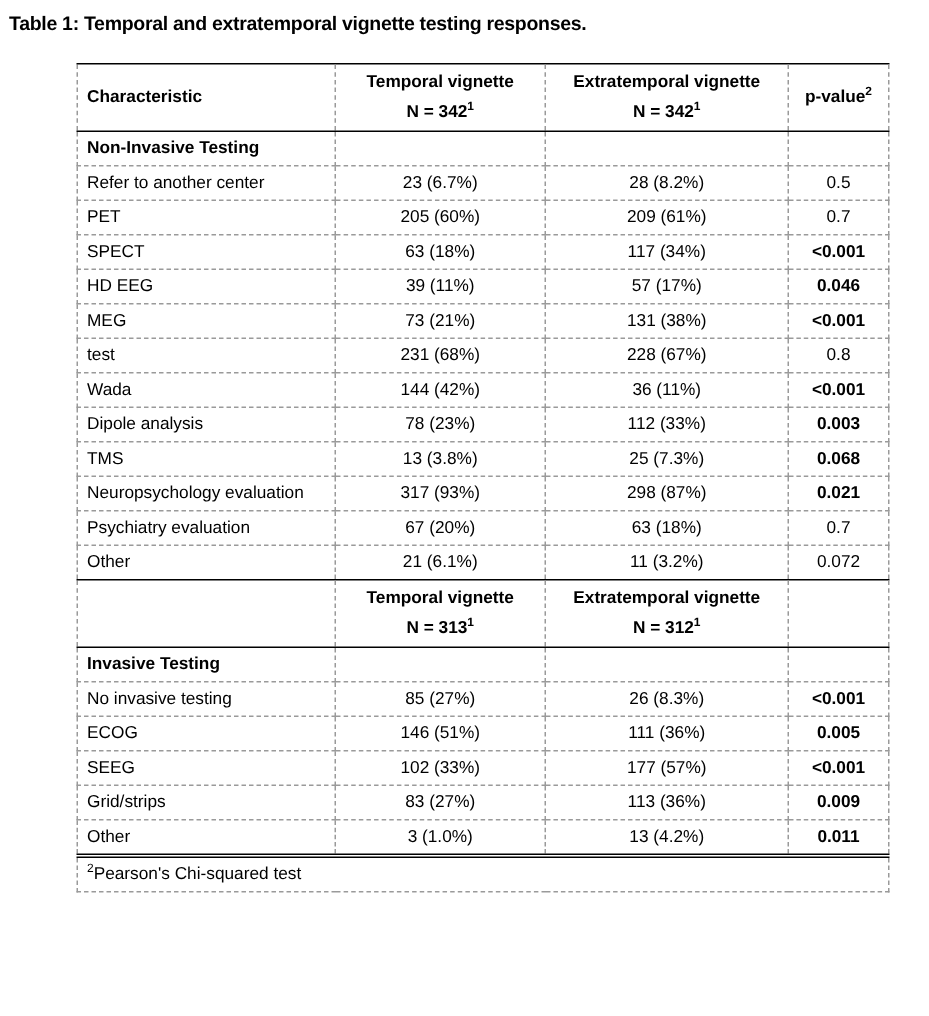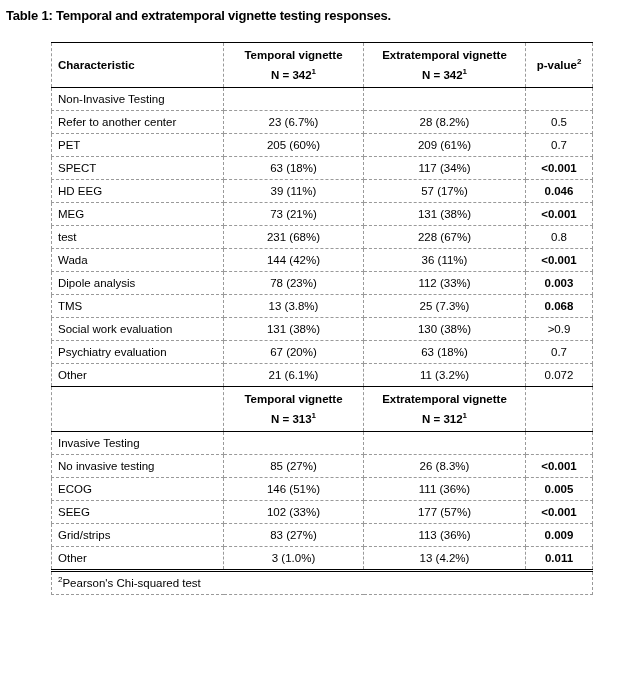--- a/index.html
+++ b/index.html
@@ -9,21 +9,21 @@
   table { position:absolute; left:51px; top:42px; width:541px; border-collapse:collapse;
           table-layout:fixed; font-size:11.5px; }
   col.c1 { width:172px; } col.c2 { width:140px; } col.c3 { width:162px; } col.c4 { width:67px; }
   td { border:1px dashed #9a9a9a; padding:0 6px; height:22px; vertical-align:middle; }
   td.num { text-align:center; }
   tr.hdr td { height:44px; font-weight:bold; text-align:center; line-height:20px;margin-top:45px; }
   tr.hdr td.first { text-align:left; }
   tr.top-solid td { border-top:1px solid #000; }
   tr.bottom-solid td { border-bottom:1px solid #000; }
   tr.bottom-double td { border-bottom:3px double #000; }
-  tr.section td.first { font-weight:normal; }
+  tr.section td.first { font-weight:bold; }
   .bold { font-weight:bold; }
   sup { font-size:8px; line-height:0; vertical-align:super; }
 </style>
 </head>
 <body>
 
 <div class="title">Table 1: Temporal and extratemporal vignette testing responses.</div>
 
 <table>
   <colgroup>
@@ -93,24 +93,24 @@
         <td class="num">112 (33%)</td>
         <td class="num bold">0.003</td>
       </tr>
       <tr>
         <td>TMS</td>
         <td class="num">13 (3.8%)</td>
         <td class="num">25 (7.3%)</td>
         <td class="num bold">0.068</td>
       </tr>
       <tr>
-        <td>Social work evaluation</td>
-        <td class="num">131 (38%)</td>
-        <td class="num">130 (38%)</td>
-        <td class="num">&gt;0.9</td>
+        <td>Neuropsychology evaluation</td>
+        <td class="num">317 (93%)</td>
+        <td class="num">298 (87%)</td>
+        <td class="num bold">0.021</td>
       </tr>
       <tr>
         <td>Psychiatry evaluation</td>
         <td class="num">67 (20%)</td>
         <td class="num">63 (18%)</td>
         <td class="num">0.7</td>
       </tr>
       <tr class="bottom-solid">
         <td>Other</td>
         <td class="num">21 (6.1%)</td>

